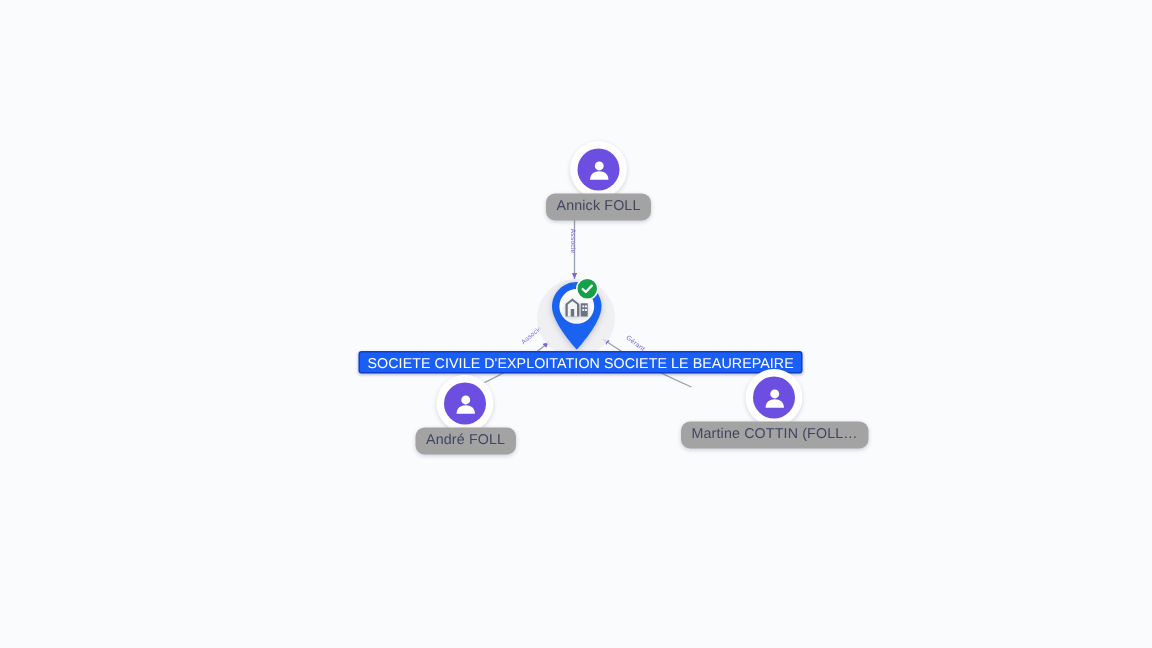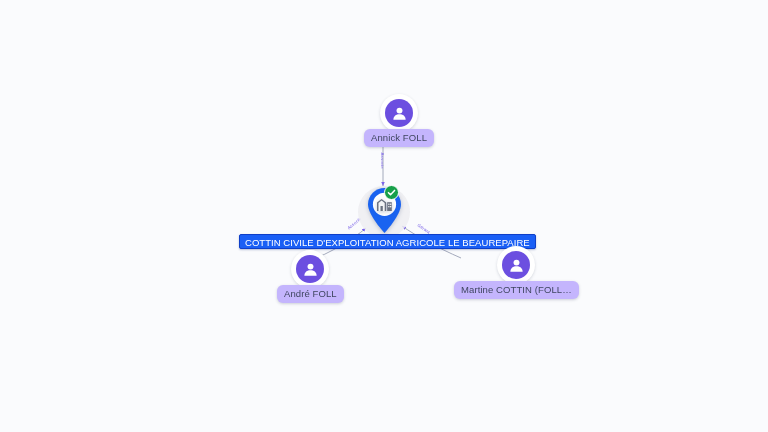--- a/index.html
+++ b/index.html
@@ -24,21 +24,21 @@
   }
   .avatar{
     width:28px;height:28px;border-radius:50%;
     background:#6c4fe0;
     display:flex;align-items:center;justify-content:center;
   }
   .avatar svg{display:block;}
 
   .pill{
     margin-top:-3px;
-    background:#c4b5fd;
+    background:#a3a3a3;
     border-radius:6px;
     padding:3px 7px 4px 7px;
     font-size:9.5px;line-height:11px;
     color:#3f4660;
     white-space:nowrap;
     box-shadow:0 1px 3px rgba(40,50,80,.22);
     letter-spacing:.1px;
   }
 
   
@@ -135,21 +135,21 @@
       </svg>
     </div>
 
     <div class="badge">
       <svg width="9" height="9" viewBox="0 0 10 10" xmlns="http://www.w3.org/2000/svg">
         <path d="M1.6 5.2 L3.9 7.4 L8.4 2.7" fill="none" stroke="#ffffff" stroke-width="1.7" stroke-linecap="round" stroke-linejoin="round"></path>
       </svg>
     </div>
   </div>
 
-  <div id="company-label">COTTIN CIVILE D'EXPLOITATION AGRICOLE LE BEAUREPAIRE</div>
+  <div id="company-label">SOCIETE CIVILE D'EXPLOITATION SOCIETE LE BEAUREPAIRE</div>
 
   <div class="node" style="left:364px;top:94px;">
     <div class="avatar-ring">
       <div class="avatar">
         <svg width="17" height="17" viewBox="0 0 20 20" xmlns="http://www.w3.org/2000/svg">
           <circle cx="10" cy="6.6" r="3.5" fill="#ffffff"></circle>
           <path d="M2.8 17.4 C2.8 12.9 6.1 10.8 10 10.8 C13.9 10.8 17.2 12.9 17.2 17.4 Z" fill="#ffffff"></path>
         </svg>
       </div>
     </div>

